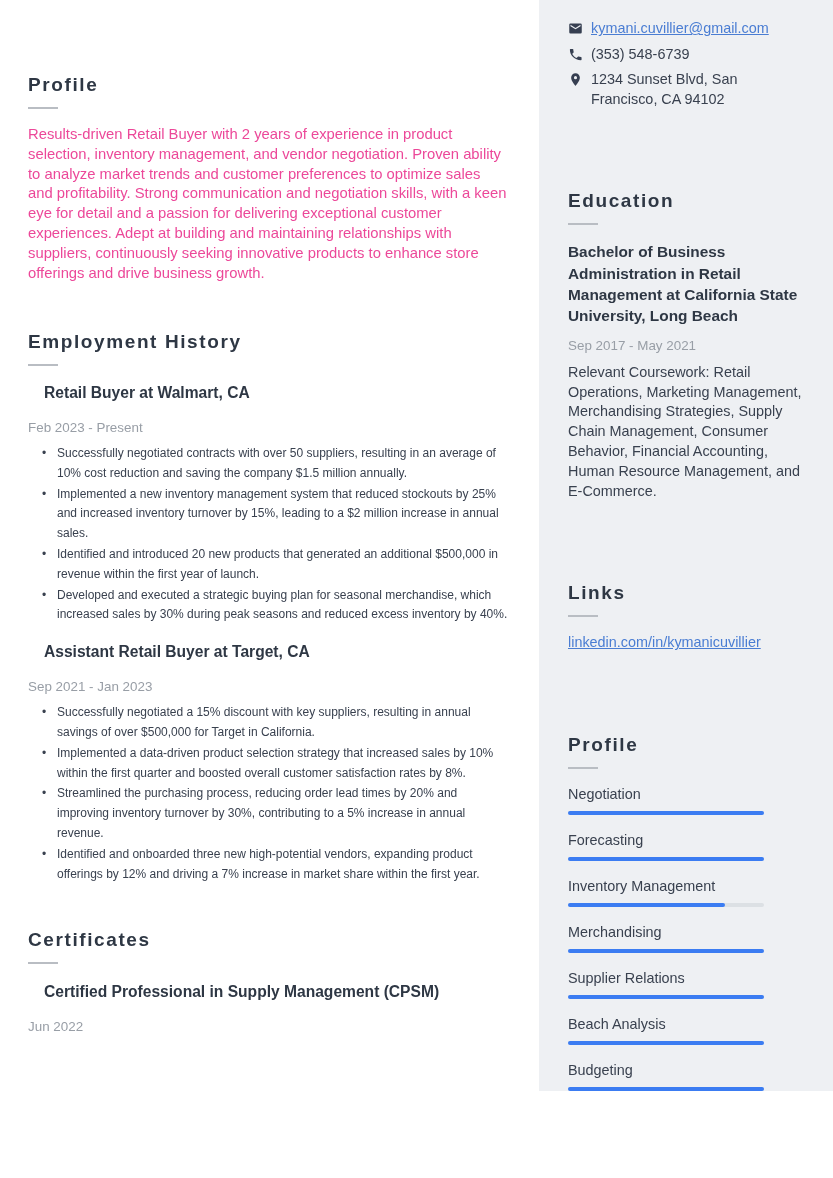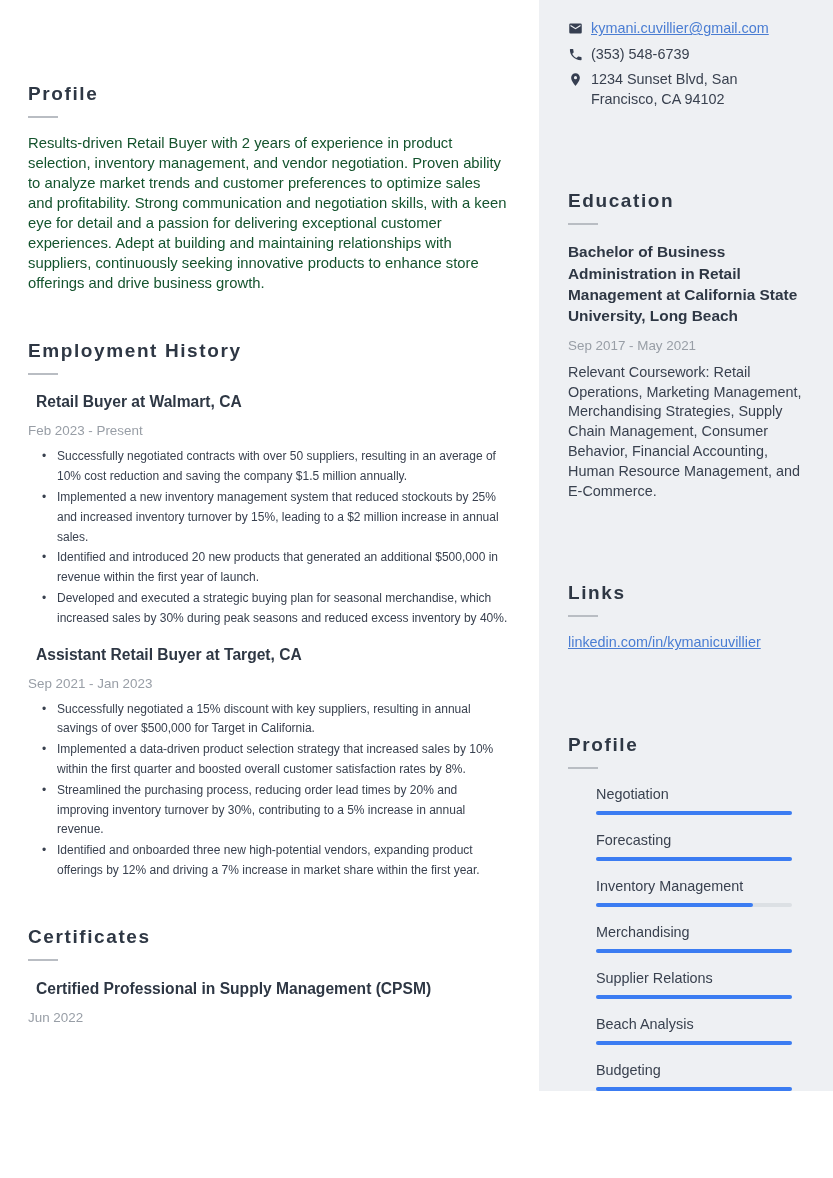--- a/index.html
+++ b/index.html
@@ -30,28 +30,28 @@
 
   
   h2.sec {
     margin: 0; font-size: 19px; font-weight: 700; color: #2e3744;
     letter-spacing: 1.6px; line-height: 23px;
   }
   .rule { width: 30px; height: 2px; background: #b9bdc3; margin-top: 11px; }
 
   
   .profile-text {
-    margin: 16px 0 0 0; font-size: 14.8px; line-height: 19.9px; color: #14532d;
+    margin: 16px 0 0 0; font-size: 14.8px; line-height: 19.9px; color: #ec4899;
   }
   section.profile { margin-bottom: 46px; }
   section.employment { margin-bottom: 44px; }
   .job { margin-top: 16px; }
   .job + .job { margin-top: 15px; }
   .job h3, .cert h3 {
-    margin: 8px; font-size: 15.6px; font-weight: 700; color: #2e3744; line-height: 21px;
+    margin: 16px; font-size: 15.6px; font-weight: 700; color: #2e3744; line-height: 21px;
   }
   .dates { font-size: 13.4px; color: #989ea6; margin-top: 10px; line-height: 18px; }
   ul.bullets { margin: 7px 0 0 0; padding: 0; list-style: none; }
   ul.bullets li {
     position: relative; padding-left: 29px; font-size: 12px;
     line-height: 19.8px; margin-bottom: 1px; color: #39414f;
   }
   ul.bullets li::before {
     content: "•"; position: absolute; left: 14px; top: 0; color: #39414f;
   }
@@ -63,21 +63,21 @@
   .contact-row .ic svg { width: 15px; height: 15px; fill: #363f51; display: block; }
   .contact-row .ctext { font-size: 14.4px; line-height: 19.5px; color: #39414f; }
   a.blue-link { color: #4a7dd3; text-decoration: underline; font-size: 14.4px; line-height: 19.5px; }
   .sidebar h2.sec { margin-top: 80px; }
   .degree {
     margin-top: 16px; font-size: 15.4px; font-weight: 700; color: #2e3744;
     line-height: 21.4px;
   }
   .coursework { margin-top: 8px; font-size: 14.4px; line-height: 19.8px; color: #39414f; }
   .links-a { display: inline-block; margin-top: 16px; }
-  .skill { margin-top: 16px; margin-left: 28px; }
+  .skill { margin-top: 16px; }
   .skill .slabel { font-size: 14.4px; color: #39414f; line-height: 18px; margin-bottom: 8px; }
   .bar-track { width: 196px; height: 4px; border-radius: 2px; background: #dce0e4; }
   .bar-fill { height: 4px; border-radius: 2px; background: #3b7cf2; }
 </style>
 </head>
 <body>
 
 <div class="page">
 
 

